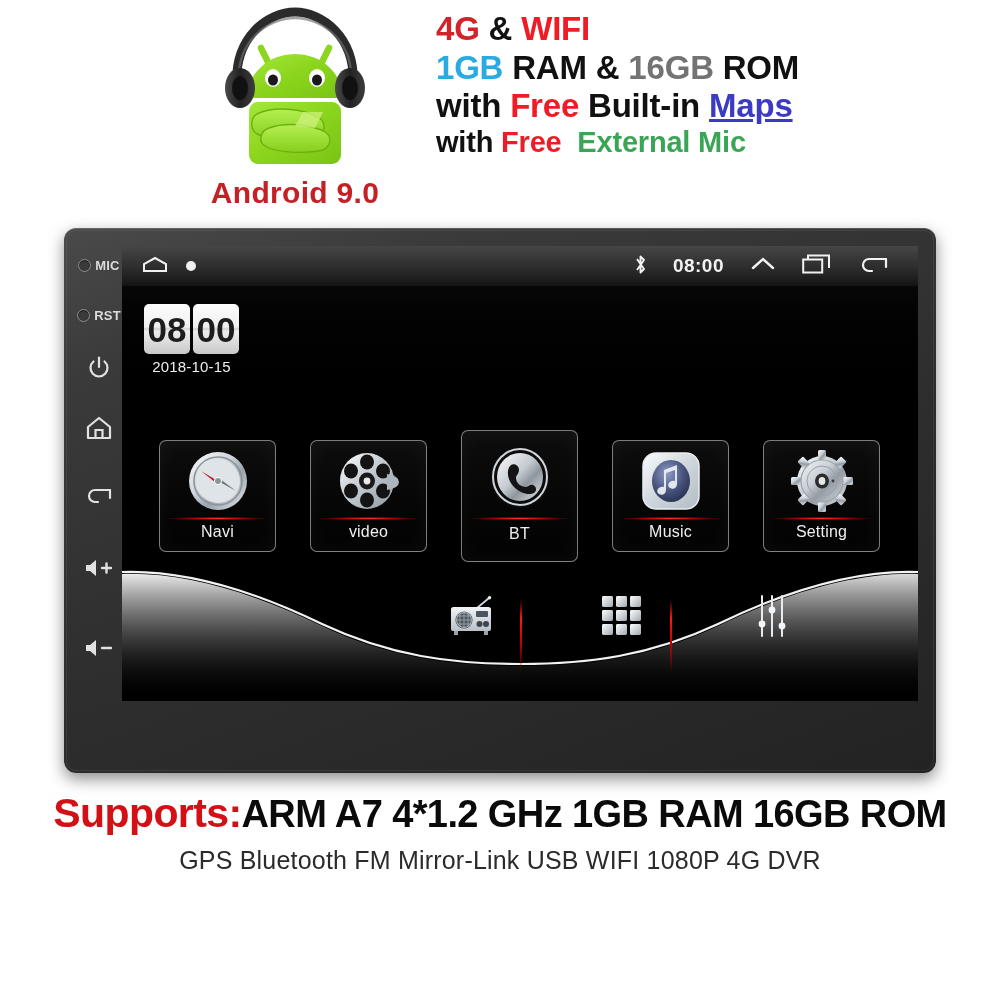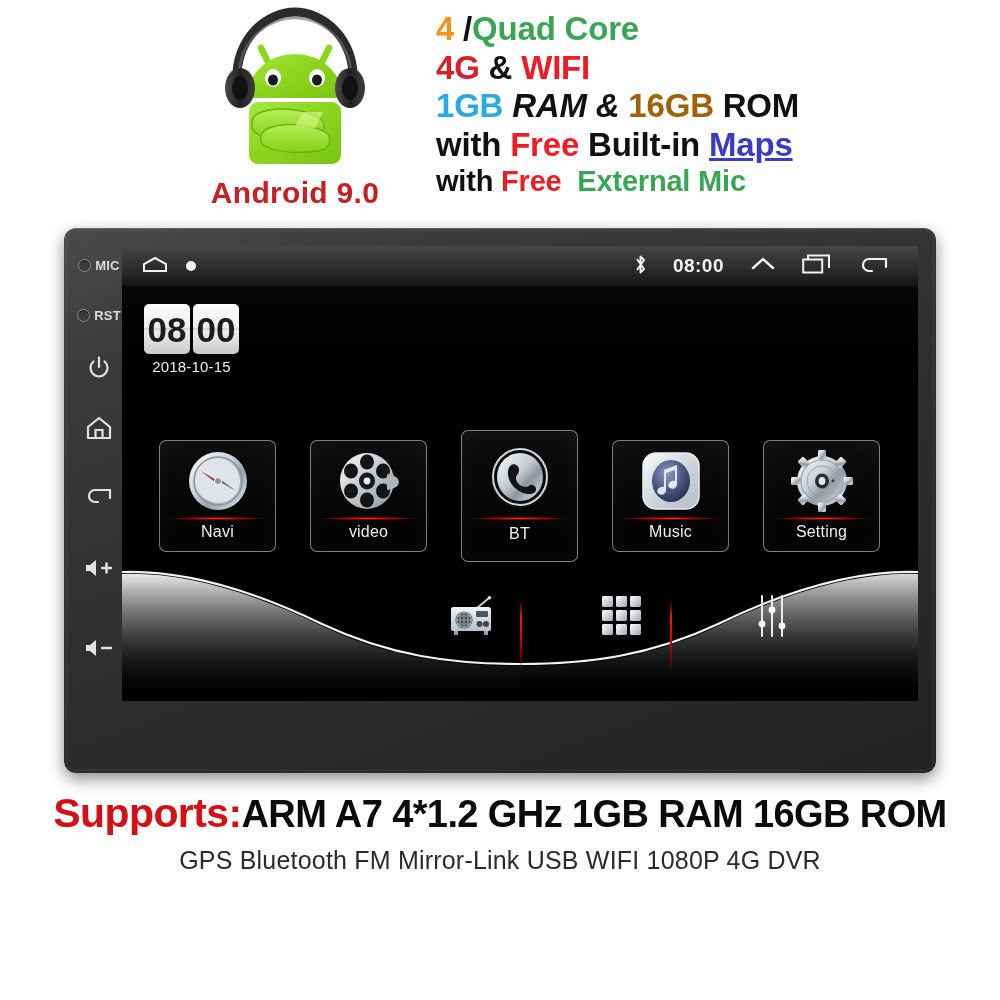--- a/index.html
+++ b/index.html
@@ -210,23 +210,22 @@
       <path d="M50 112 C66 104 96 106 112 116 C120 121 118 133 108 135
                C88 139 62 138 50 132 C43 128 43 116 50 112 Z" fill="url(#gArm)" stroke="#6fae11" stroke-width="1.4"></path>
       <path d="M62 126 C78 120 104 122 118 130 C126 135 124 147 112 149
                C92 152 68 150 58 144 C51 140 53 129 62 126 Z" fill="url(#gArm)" stroke="#6fae11" stroke-width="1.4"></path>
       <path d="M96 110 L116 110 L108 126 L88 124 Z" fill="#cdf37c" opacity=".75"></path>
     </svg>
     <div id="android-version-label">Android 9.0</div>
   </div>
 
   <div id="spec-lines">
-      <div class="spec-line"><span style="color: rgb(240, 149, 30);">4</span><span style="color: rgb(17, 17, 17);"> /</span><span style="color: rgb(58, 166, 85);">Quad Core</span></div>
       <div class="spec-line"><span style="color: rgb(210, 35, 42);">4G</span><span style="color: rgb(17, 17, 17);"> &amp; </span><span style="color: rgb(238, 28, 37);">WIFI</span></div>
-      <div class="spec-line"><span style="color: rgb(41, 171, 226);">1GB</span><span style="color: rgb(17, 17, 17); font-style: italic;"> RAM &amp; </span><span style="color: #a16207;">16GB</span><span style="color: rgb(17, 17, 17);"> ROM</span></div>
+      <div class="spec-line"><span style="color: rgb(41, 171, 226);">1GB</span><span style="color: rgb(17, 17, 17);"> RAM &amp; </span><span style="color: #737373;">16GB</span><span style="color: rgb(17, 17, 17);"> ROM</span></div>
       <div class="spec-line"><span style="color: rgb(17, 17, 17);">with </span><span style="color: rgb(238, 28, 37);">Free</span><span style="color: rgb(17, 17, 17);"> Built-in </span><span style="color: rgb(59, 59, 196); text-decoration: underline;">Maps</span></div>
       <div class="spec-line small"><span style="color: rgb(17, 17, 17);">with </span><span style="color: rgb(238, 28, 37);">Free</span><span style="color: rgb(58, 166, 85); margin-left: 8px;"> External Mic</span></div>
     </div>
 </div>
 
 <div id="device">
   <div id="device-inner-bevel"></div>
 
   <div id="button-rail">
       <div class="rail-btn" style="top: 30px;">

